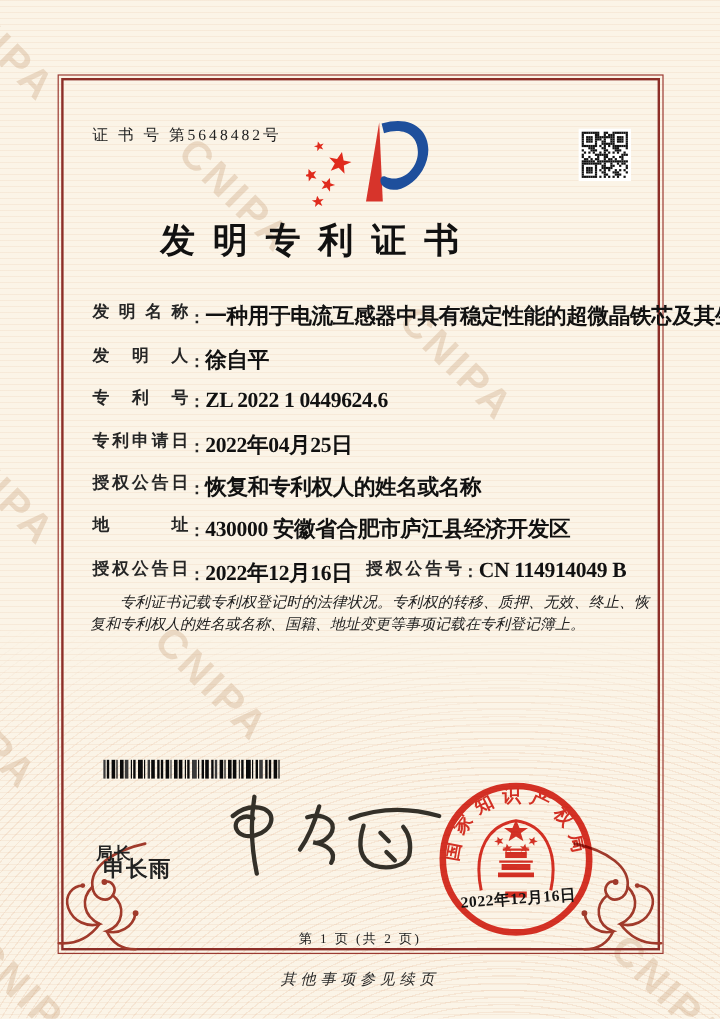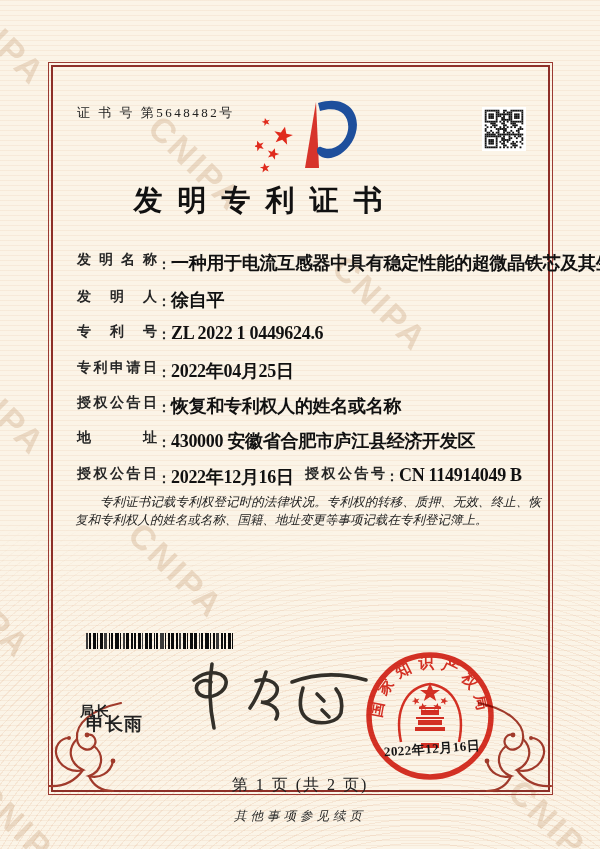--- a/index.html
+++ b/index.html
@@ -48,21 +48,21 @@
   .role{left:80px;top:691px;font-family:"Liberation Sans","DejaVu Sans",sans-serif;
     font-size:14px;font-weight:bold;color:#222;z-index:5;letter-spacing:1px;margin-top:12px;}
   .signer{left:86px;top:712px;font-family:"Liberation Sans","DejaVu Sans",sans-serif;
     font-size:18px;font-weight:bold;color:#222;z-index:5;letter-spacing:1px;}
   .sig-script{left:180px;top:660px;width:190px;height:72px;z-index:5;}
   
   .seal{left:361px;top:647px;width:138px;height:138px;z-index:6;mix-blend-mode:multiply;opacity:.95;}
   .seal-date{left:366px;top:740px;width:132px;text-align:center;font-size:13px;font-weight:bold;
     letter-spacing:0.5px;color:#151515;transform:rotate(-4deg);z-index:7;}
   
-  .page-info{left:0;top:775px;width:600px;text-align:center;font-size:16px;letter-spacing:2px;color:#222;z-index:5;}
+  .page-info{left:0;top:775px;width:600px;text-align:center;font-size:11px;letter-spacing:2px;color:#222;z-index:5;}
   .cont-note{left:0;top:808px;width:600px;text-align:center;font-size:12.5px;letter-spacing:4px;
     color:#2a2a2a;font-style:italic;z-index:5;}
   
   .orn{width:84px;height:96px;z-index:4;}
   .orn-left{left:41px;top:699px;}
   .orn-right{left:475px;top:699px;transform:scaleX(-1);}
 </style>
 </head>
 <body>
 

